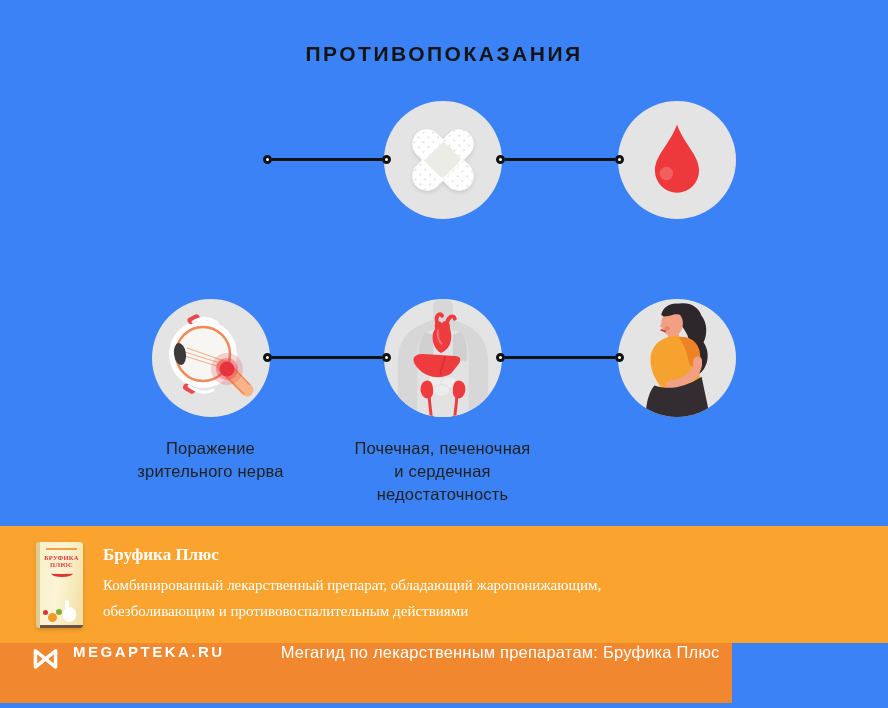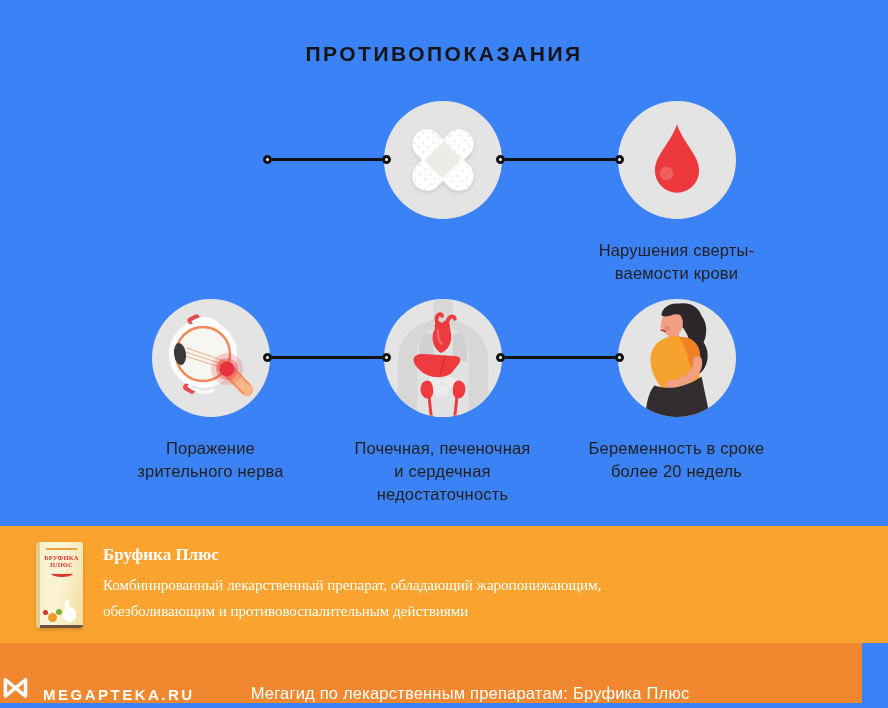--- a/index.html
+++ b/index.html
@@ -59,22 +59,22 @@
                       border-radius:50%; background:#7BB13B; }
   .pkg-fruit-red    { position:absolute; left:3px; bottom:9px; width:5px; height:5px;
                       border-radius:50%; background:#D9382F; }
   .pkg-base { position:absolute; left:0; right:0; bottom:0; height:3px; background:#6B5340; }
 
   .band-text { margin-left:20px; color:#FFFFFF; }
   .band-title { font-size:17px; font-weight:bold; margin-bottom:7px; }
   .band-desc { font-size:15px; line-height:26px; white-space:pre-line; font-weight:normal; }
 
   
-  .footer { width:862px; height:60px; background:#F1872E; display:flex;
-            align-items:flex-end; color:#FFFFFF; }
+  .footer { width:732px; height:60px; background:#F1872E; display:flex;
+            align-items:flex-start; padding-left:30px; color:#FFFFFF; }
   .brand-logo { flex:0 0 auto; display:flex; align-items:center; }
   .brand-name { margin-left:12px; font-size:15px; font-weight:800; letter-spacing:2.5px; }
   .footer-tagline { margin-left:56px; font-size:16.5px; font-weight:normal; letter-spacing:0.2px; }
 </style>
 </head>
 <body>
 
 <div class="page">
 
   <div class="top-section">
@@ -107,22 +107,20 @@
       </div>
     </div>
 
     <div class="card r1c3">
       <div class="circle">
         <svg viewBox="0 0 100 100" width="96" height="96">
           <path d="M50 13 C57 33 73 45 73 61 A23 23 0 1 1 27 61 C27 45 43 33 50 13 Z" fill="#ED383C"></path>
           <circle cx="39" cy="64" r="7" fill="#F15F60"></circle>
         </svg>
       </div>
-      <div class="card-label">Нарушения сверты-
-ваемости крови</div>
     </div>
 
     <div class="card r2c1">
       <div class="circle">
         <svg viewBox="0 0 100 100" width="100" height="100">
           <circle cx="42" cy="46" r="31" fill="none" stroke="#FFFFFF" stroke-width="6"></circle>
           <circle cx="42" cy="46" r="27" fill="#F8F6F3" stroke="#F08A58" stroke-width="2.5"></circle>
           <path d="M24 44 L62 56 M24 48 L62 60 M26 40 L63 53" stroke="#F2B38C" stroke-width="1.2" fill="none"></path>
           <ellipse cx="19" cy="46" rx="6" ry="11" fill="#3B3B3B" transform="rotate(-8 19 46)"></ellipse>
           <path d="M62 58 L86 82" stroke="#F6B488" stroke-width="13" stroke-linecap="round"></path>
@@ -175,22 +173,20 @@
           <circle cx="50" cy="30" r="2.6" fill="#E5766B" opacity="0.65"></circle>
           <path d="M44 16 C46 6 57 2 67 6 C77 10 81 19 79 29 C74 20 64 14 56 16 C50 17.5 46 19 44 16 Z" fill="#2D272B"></path>
           <rect x="51" y="32" width="11" height="10" fill="#F2A084"></rect>
           <path d="M48 40 C58 35 69 38 75 46 C81 53 83 61 83 69 L83 87 C72 93 60 97 50 95 C40 88 33 74 33 62 C33 50 40 43 48 40 Z" fill="#F6A22E"></path>
           <path d="M62 39 C73 37 81 44 83 53 L85 67 C81 72 74 71 72 64 C70 53 66 45 62 39 Z" fill="#EF8224"></path>
           <path d="M81 63 C82 75 72 83 57 87" stroke="#F2A084" stroke-width="9" stroke-linecap="round" fill="none"></path>
           <ellipse cx="55" cy="87" rx="7" ry="4.5" fill="#F2A084" transform="rotate(-18 55 87)"></ellipse>
           <path d="M37 88 C52 93 68 90 85 79 L94 122 L28 122 C28 108 31 95 37 88 Z" fill="#332D32"></path>
         </svg>
       </div>
-      <div class="card-label">Беременность в сроке
-более 20 недель</div>
     </div>
 
     <div class="connector conn-1">
       <span class="dot"></span>
       <span class="line"></span>
       <span class="dot"></span>
     </div>
     <div class="connector conn-2">
       <span class="dot"></span>
       <span class="line"></span>

